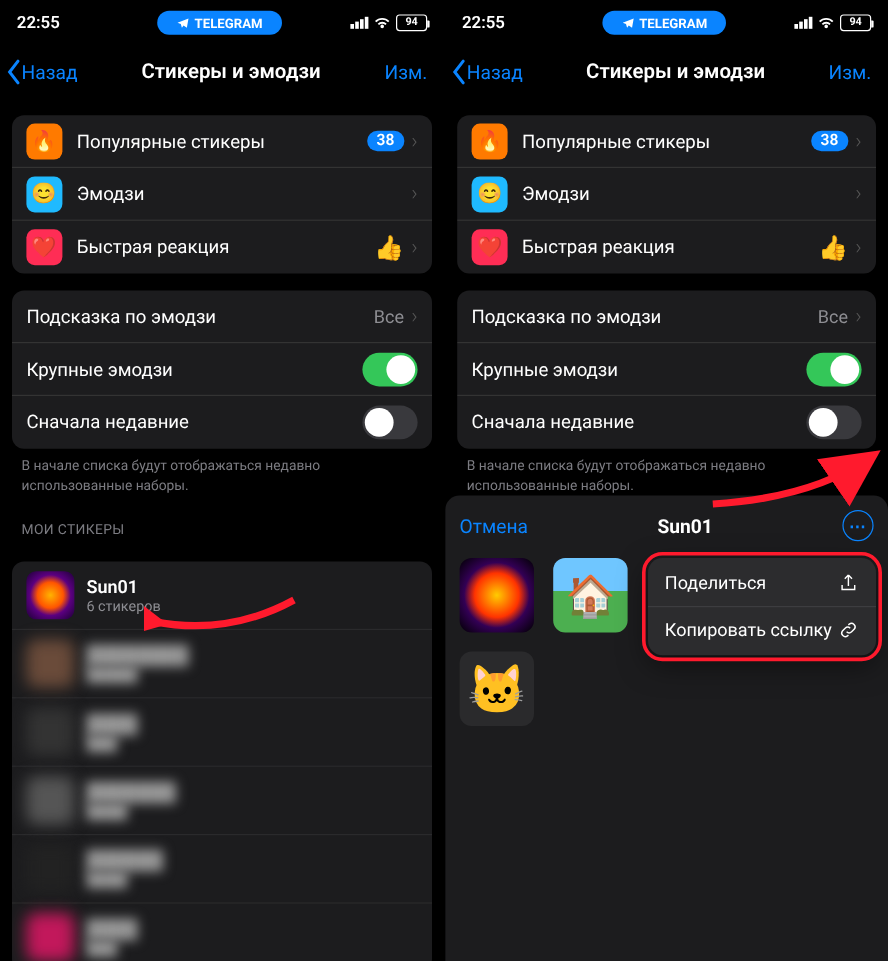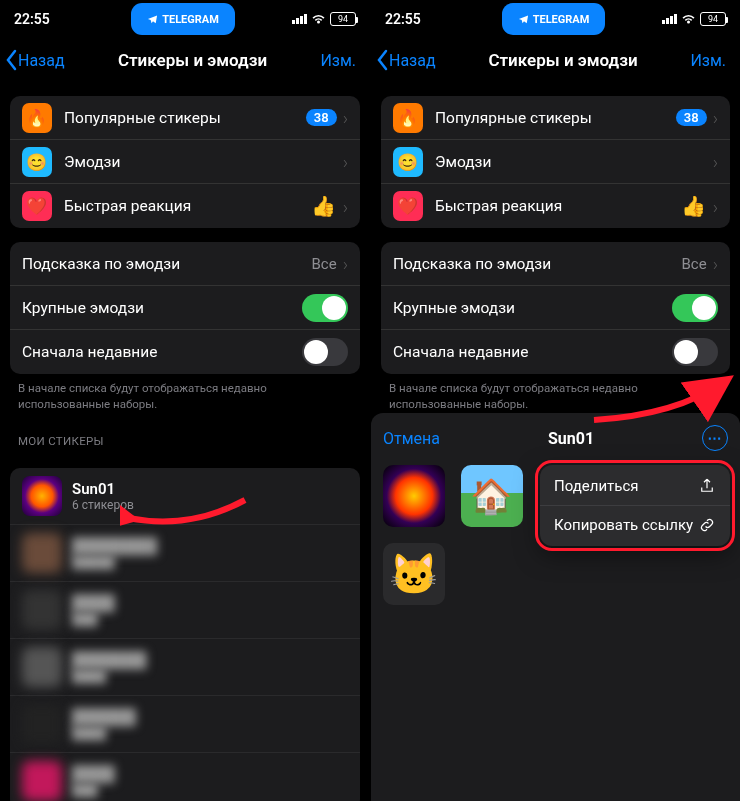--- a/index.html
+++ b/index.html
@@ -17,24 +17,24 @@
 
   
   .status-bar {
     height: 38px; display: flex; align-items: center; justify-content: space-between;
     padding: 0 14px; font-size: 14px; font-weight: 600; color: #fff;
   }
   .sb-left { width: 60px; }
   .sb-center { display:flex; justify-content:center; }
   .telegram-pill {
     display: inline-flex; align-items: center; background:#0a84ff; color:#fff;
-    border-radius: 11px; height: 32px; padding: 0 16px; font-size: 11px; font-weight:700; gap:4px;
+    border-radius: 11px; height: 20px; padding: 0 16px; font-size: 11px; font-weight:700; gap:4px;
   }
   .sb-right { display:flex; align-items:center; gap:4px; font-size:12px; }
-  .batt { border:1px solid #fff; border-radius:3px; height:14px; width:26px; display:flex; align-items:center; justify-content:center; font-size:9px; font-weight:400; position:relative; }
+  .batt { border:1px solid #fff; border-radius:3px; height:14px; width:26px; display:flex; align-items:center; justify-content:center; font-size:9px; font-weight:700; position:relative; }
   .batt::after { content:""; position:absolute; right:-3px; top:4px; width:2px; height:6px; background:#fff; border-radius:0 1px 1px 0;}
   .sig { display:flex; gap:1px; align-items:flex-end; }
   .sig i { width:3px; background:#fff; display:block; }
   .sig i:nth-child(1){height:4px}.sig i:nth-child(2){height:6px}.sig i:nth-child(3){height:8px}.sig i:nth-child(4){height:10px}
 
   
   .nav {
     height: 44px; display:flex; align-items:center; justify-content:space-between;
     padding: 0 8px 0 4px; font-size: 16px;
   }

